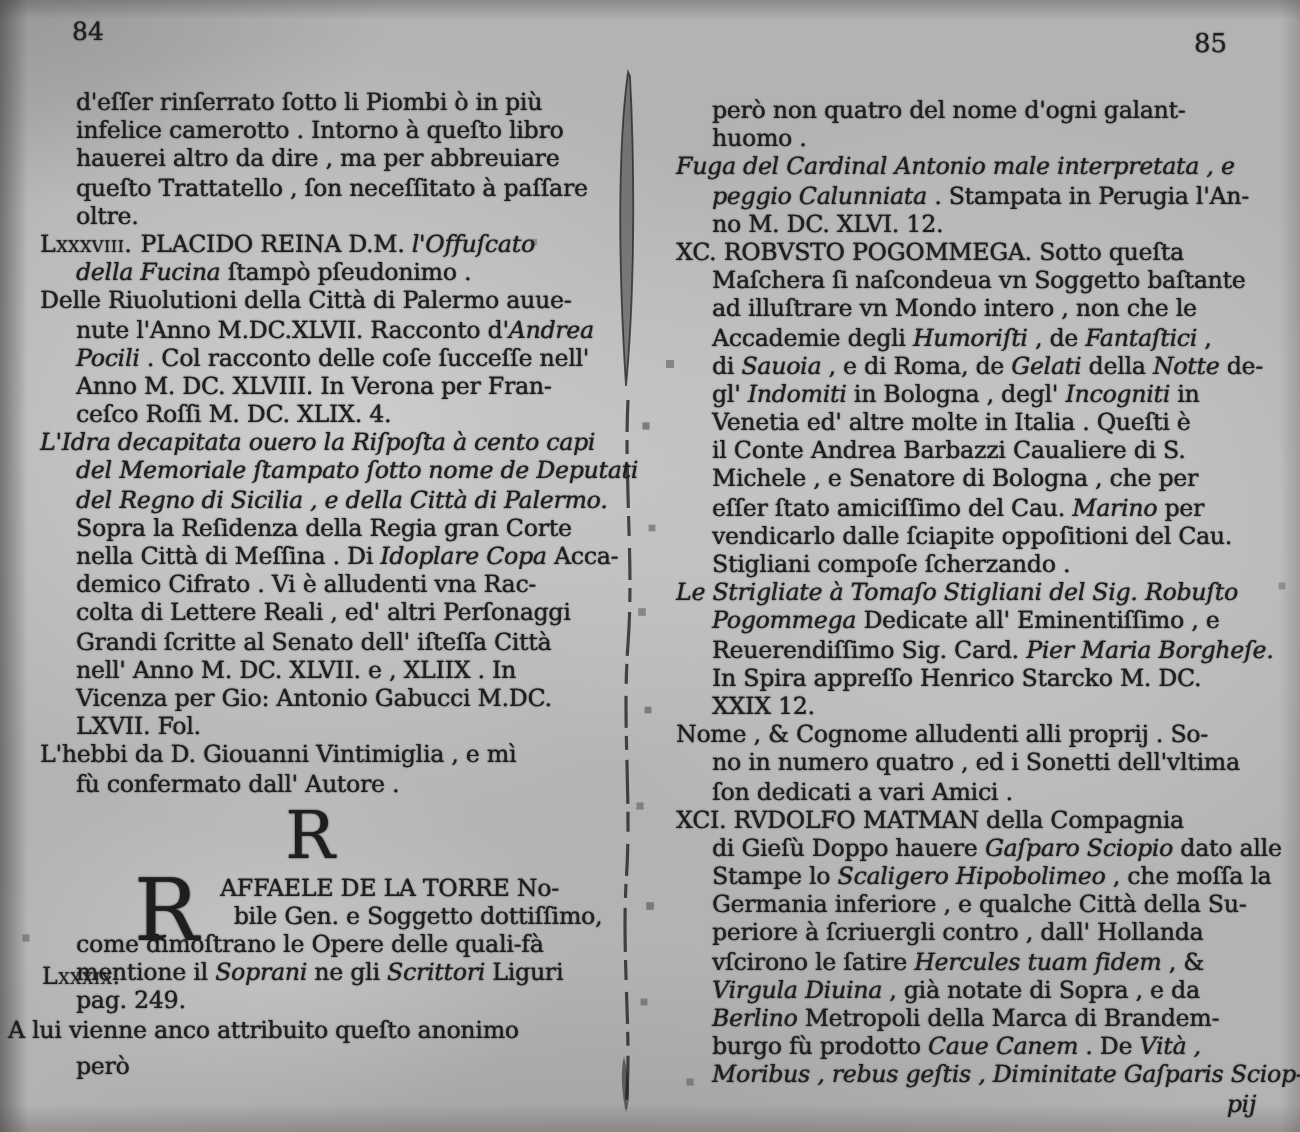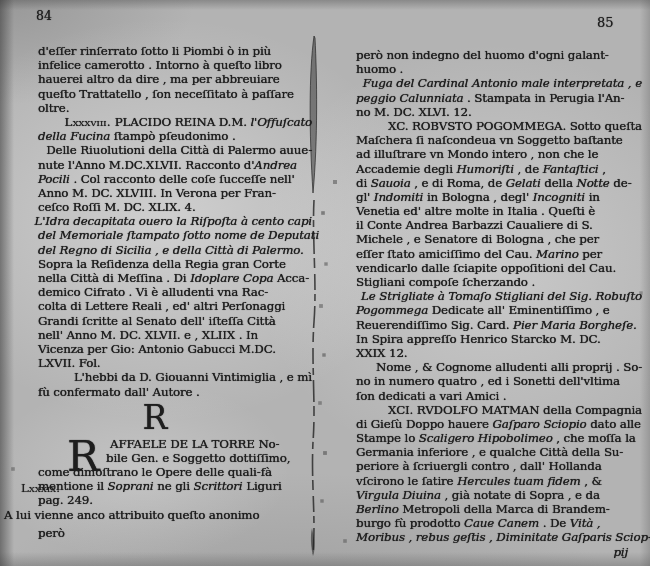--- a/index.html
+++ b/index.html
@@ -21,24 +21,24 @@
   .pn{position:absolute;font-size:12.5px;text-shadow:0 0 .9px rgba(10,10,10,.8);}
   .pnL{left:36px;top:8px;}
   .pnR{left:597px;top:15px;font-size:13px;}
   .colL{position:absolute;left:20px;top:44px;width:292px;}
   .colR{position:absolute;left:338px;top:48px;width:304px;}
   .l{
     margin-left:18px;height:14.2px;line-height:14.2px;
     font-size:11.8px;letter-spacing:-0.12px;white-space:nowrap;
     text-shadow:0 0 .85px rgba(12,12,12,.8), .25px 0 0 rgba(12,12,12,.35);
   }
-  .h{margin-left:0;text-align:right;}
+  .h{margin-left:0;}
   .f{margin-left:-16px;}
   .dcA{margin-left:90px;}
-  .dcB{margin-left:86px;}
+  .dcB{margin-left:86px;text-align:center;}
   .it{font-style:italic;}
   .sc{font-variant:small-caps;letter-spacing:.25px;}
   .bigR{
     width:250px;margin:4px 0 0 10px;height:32px;line-height:30px;
     font-size:33px;text-align:center;
     text-shadow:0 0 1px rgba(10,10,10,.85);
   }
   .e89{position:relative;margin-top:2px;}
   .lbl89{
     position:absolute;left:1px;top:2px;font-size:11.8px;
@@ -124,21 +124,21 @@
           <div class="l"><span>mentione il </span><span class="it">Soprani</span><span> ne gli </span><span class="it">Scrittori</span><span> Liguri</span></div>
           <div class="l"><span>pag. 249.</span></div>
           <div class="l f"><span>A lui vienne anco attribuito queſto anonimo</span></div>
         </div>
     </div>
     <div class="l cwL">però</div>
   </div>
 
   <div class="colR">
     <div>
-        <div class="l"><span>però non indegno del huomo d'ogni galant-</span></div>
+        <div class="l"><span>però non quatro del nome d'ogni galant-</span></div>
         <div class="l"><span>huomo .</span></div>
         <div class="l h"><span class="it">Fuga del Cardinal Antonio male interpretata , e</span></div>
         <div class="l"><span class="it">peggio Calunniata</span><span> . Stampata in Perugia l'An-</span></div>
         <div class="l"><span>no M. DC. XLVI. 12.</span></div>
         <div class="l h"><span>XC. ROBVSTO POGOMMEGA. Sotto queſta</span></div>
         <div class="l"><span>Maſchera ſi naſcondeua vn Soggetto baſtante</span></div>
         <div class="l"><span>ad illuſtrare vn Mondo intero , non che le</span></div>
         <div class="l"><span>Accademie degli </span><span class="it">Humoriſti</span><span> , de </span><span class="it">Fantaſtici</span><span> ,</span></div>
         <div class="l"><span>di </span><span class="it">Sauoia</span><span> , e di Roma, de </span><span class="it">Gelati</span><span> della </span><span class="it">Notte</span><span> de-</span></div>
         <div class="l"><span>gl' </span><span class="it">Indomiti</span><span> in Bologna , degl' </span><span class="it">Incogniti</span><span> in</span></div>

